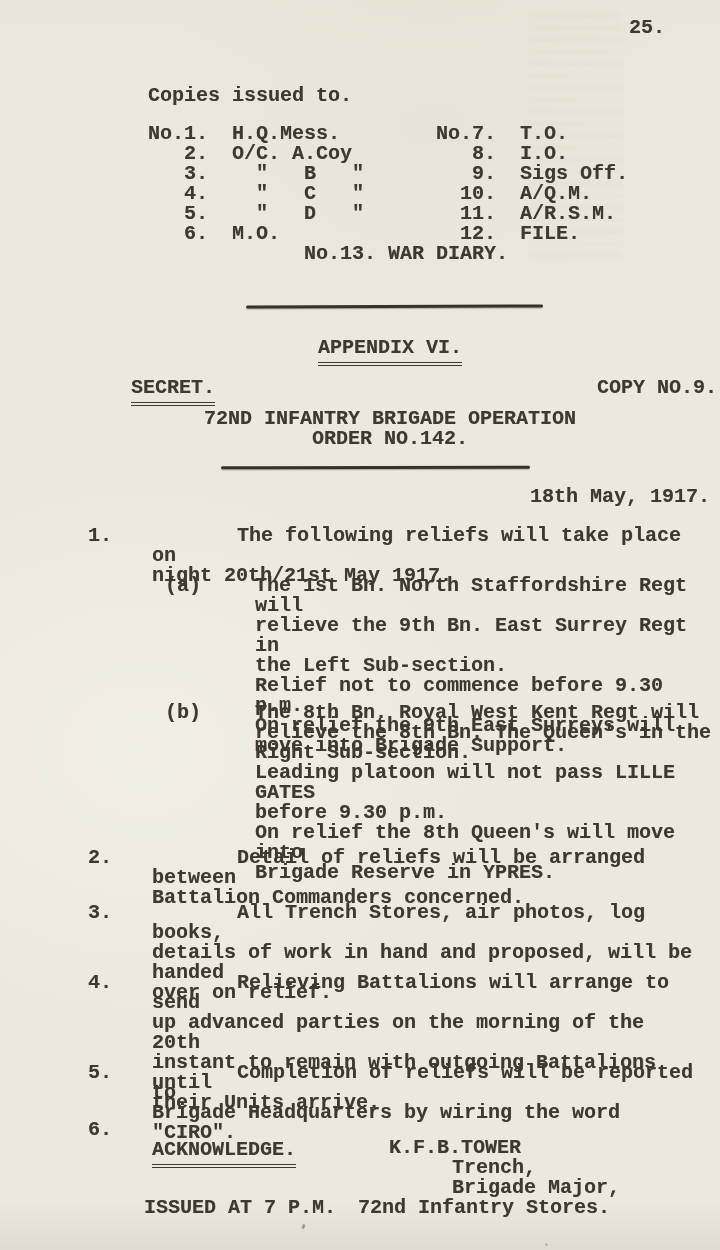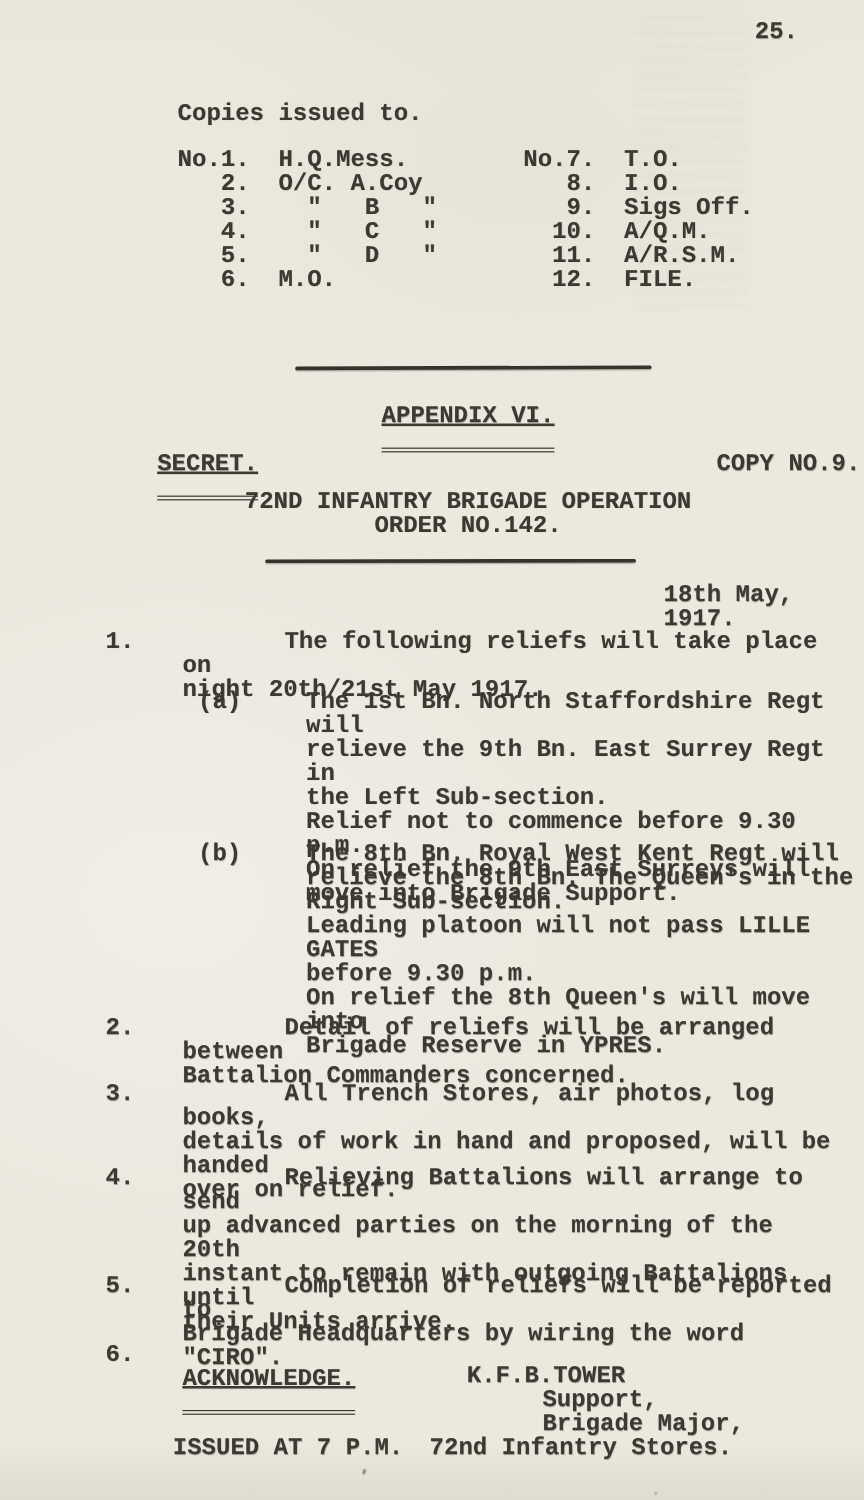--- a/index.html
+++ b/index.html
@@ -14,21 +14,21 @@
     overflow:hidden;
     font-family:"Liberation Mono","DejaVu Sans Mono",monospace;
     font-size:20px;line-height:20px;
     color:#3d3931;
     font-weight:700;
     text-shadow:0.3px 0.3px 0.6px rgba(61,57,49,0.45);
   }
   .abs{position:absolute;}
   .pre{white-space:pre;}
   .center{left:88px;right:28px;text-align:center;}
-  .ul2{border-bottom:4px double currentColor;padding-bottom:16px;display:inline-block;line-height:18px;text-decoration:underline;}
+  .ul2{border-bottom:4px double currentColor;padding-bottom:5px;display:inline-block;line-height:18px;}
   .rule{position:absolute;height:3px;background:#37332c;border-radius:2px;box-shadow:0 1px 1px rgba(55,51,44,0.35);}
   .rule1{top:305px;left:246px;width:297px;transform:rotate(-0.2deg);}
   .rule2{top:466px;left:221px;width:309px;transform:rotate(-0.1deg);}
   .item{position:absolute;left:88px;width:612px;}
   .item .num{position:absolute;left:0;top:0;}
   .item .itext{margin-left:64px;white-space:pre-line;text-indent:85px;}
   .item.noindent .itext{text-indent:0;}
   .sub{position:absolute;left:165px;display:flex;}
   .sub .slabel{flex:0 0 90px;}
   .sub .stext{white-space:pre-line;}
@@ -52,40 +52,41 @@
 
   <div class="abs" style="top:86px;left:148px;">Copies issued to.</div>
 
   <div class="abs" style="top:124px;left:148px;">
     <div class="pre">No.1.  H.Q.Mess.        No.7.  T.O.</div>
     <div class="pre">   2.  O/C. A.Coy          8.  I.O.</div>
     <div class="pre">   3.    "   B   "         9.  Sigs Off.</div>
     <div class="pre">   4.    "   C   "        10.  A/Q.M.</div>
     <div class="pre">   5.    "   D   "        11.  A/R.S.M.</div>
     <div class="pre">   6.  M.O.               12.  FILE.</div>
+    <div class="pre">             No.13. WAR DIARY.</div>
   </div>
 
   <div class="rule rule1"></div>
 
   <div class="abs center" style="top:338px;">
     <span class="ul2">APPENDIX VI.</span>
   </div>
 
   <div class="abs" style="top:378px;left:99px;margin-left:32px;">
     <span class="ul2">SECRET.</span>
   </div>
 
   <div class="abs" style="top:378px;left:597px;">COPY NO.9.</div>
 
   <div class="abs center" style="top:409px;">72ND INFANTRY BRIGADE OPERATION</div>
   <div class="abs center" style="top:429px;">ORDER NO.142.</div>
 
   <div class="rule rule2"></div>
 
-  <div class="abs" style="top:487px;left:553px;">18th May, 1917.</div>
+  <div class="abs" style="top:487px;left:530px;">18th May, 1917.</div>
 
   <div class="item" style="top:526px;">
     <span class="num">1.</span>
     <div class="itext">The following reliefs will take place on
 night 20th/21st May 1917.</div>
   </div>
 
   <div class="sub" style="top:576px;">
     <span class="slabel">(a)</span>
     <div class="stext">The 1st Bn. North Staffordshire Regt will
@@ -135,21 +136,21 @@
   </div>
 
   <div class="item noindent" style="top:1120px;">
     <span class="num">6.</span>
     <div class="itext">
       <span class="ul2">ACKNOWLEDGE.</span>
     </div>
   </div>
 
   <div class="abs" style="top:1138px;left:389px;text-align:center;">K.F.B.TOWER</div>
-  <div class="abs" style="top:1158px;left:452px;">Support,</div>
+  <div class="abs" style="top:1158px;left:452px;">Trench,</div>
   <div class="abs" style="top:1178px;left:452px;">Brigade Major,</div>
   <div class="abs" style="top:1198px;left:144px;">ISSUED AT 7 P.M.</div>
   <div class="abs" style="top:1198px;left:358px;">72nd Infantry Stores.</div>
 
   <div class="speck speck1"></div>
   <div class="speck speck2"></div>
 
 </div>
 
 </body></html>

